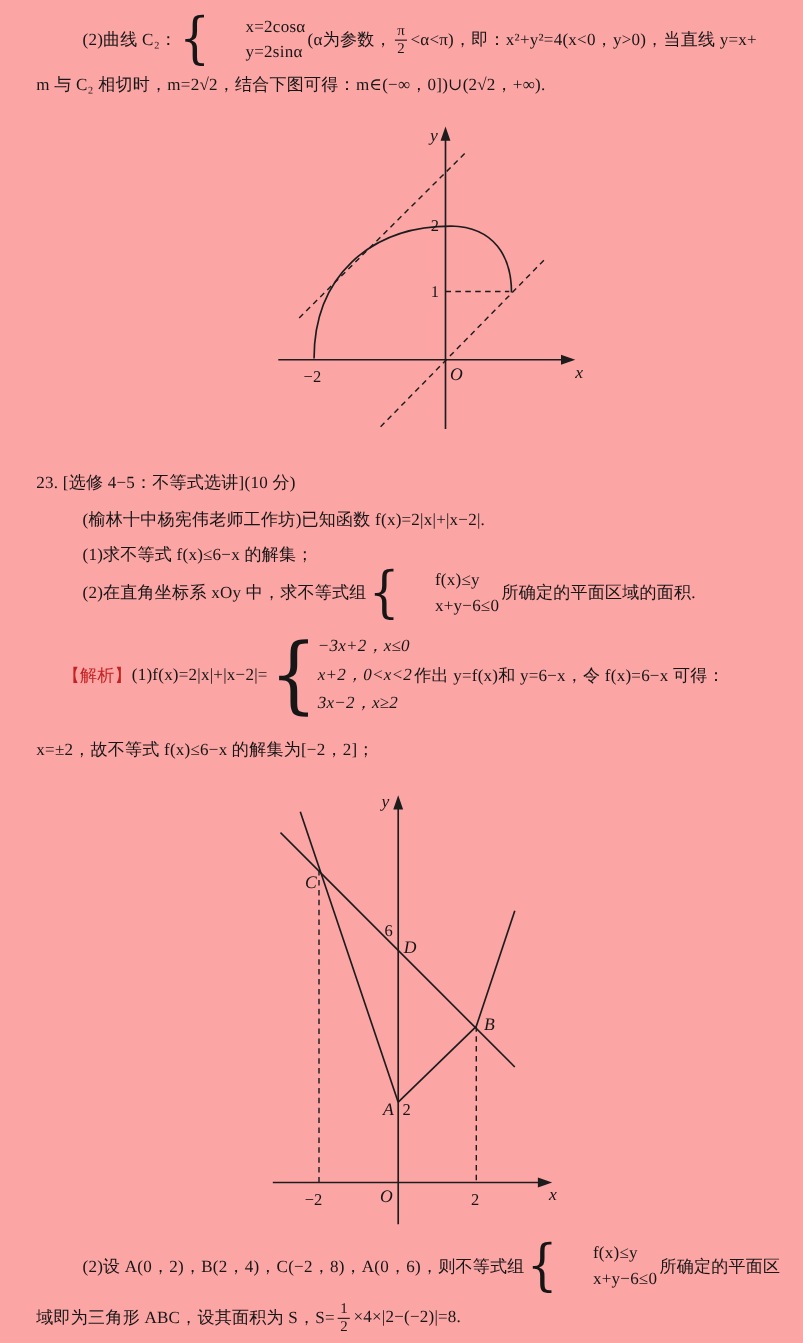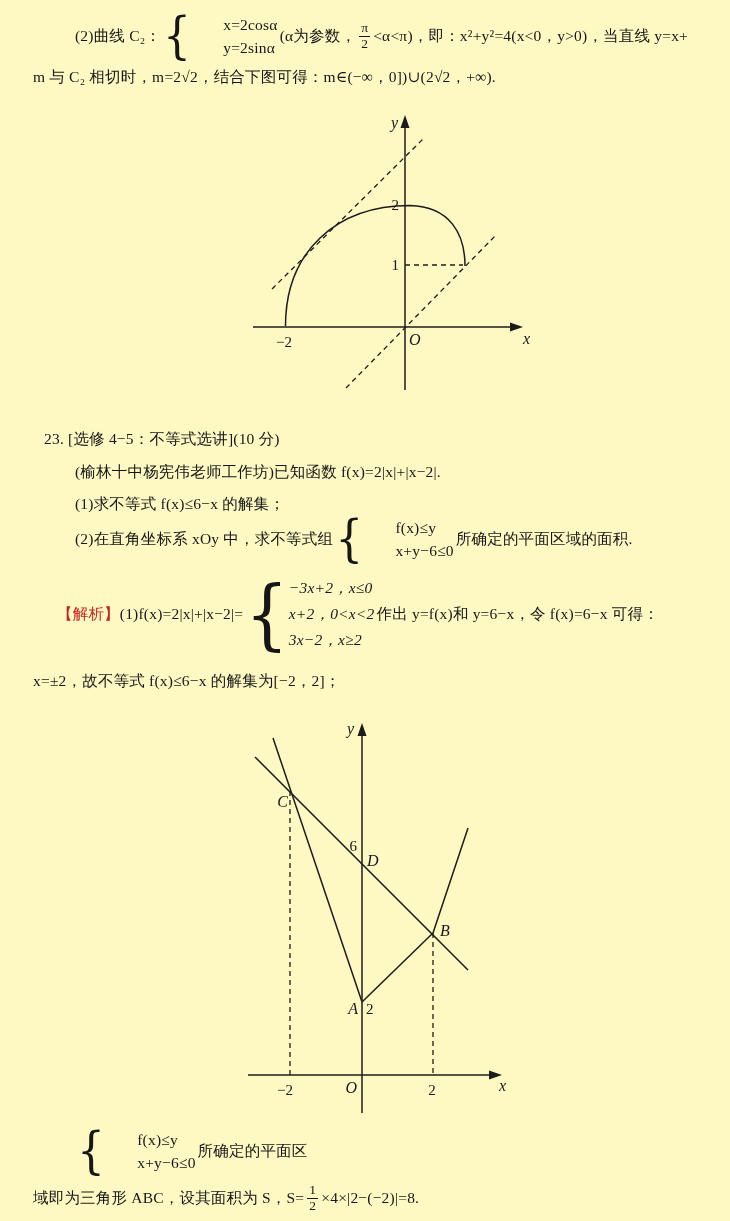--- a/index.html
+++ b/index.html
@@ -1,17 +1,17 @@
 <!DOCTYPE html>
 <html><head>
 <meta charset="utf-8">
 <style>
   html, body { margin:0; padding:0; background:#ffffff; }
   .page {
-    position:relative; width:730px; height:1221px; background:#fef9c3;
+    position:relative; width:730px; height:1221px; background:#fca5a5;
     color:#161616; font-family:"Liberation Serif","DejaVu Serif",serif;
     font-size:15.5px; overflow:hidden;
   }
   .row { position:absolute; display:flex; align-items:center; white-space:nowrap; letter-spacing:0.2px; }
   .txt { display:inline-block; }
   
   .sys { display:inline-flex; align-items:center; margin:0 2px; }
   .sys .rows { display:inline-flex; flex-direction:column; align-items:flex-start; }
   .brace { font-family:"DejaVu Serif",serif; line-height:1; transform-origin:50% 50%; }
   .sys2 .brace { font-size:44px; transform:scaleY(1.15); }
@@ -72,21 +72,21 @@
     <line class="dash" x1="405" y1="265" x2="463" y2="265"></line>
 
     <text class="it" x="398" y="128" text-anchor="end">y</text>
     <text class="it" x="523" y="344">x</text>
     <text class="it" x="409" y="345">O</text>
     <text x="399" y="210" text-anchor="end">2</text>
     <text x="399" y="270" text-anchor="end">1</text>
     <text x="284" y="347" text-anchor="middle">−2</text>
   </svg>
 
-  <div class="row" style="left:44px; top:426px; height:26px;">
+  <div class="row" style="left:33px; top:426px; height:26px;">
     <span class="txt">23. [选修 4−5：不等式选讲](10 分)</span>
   </div>
   <div class="row" style="left:75px; top:459px; height:26px;">
     <span class="txt">(榆林十中杨宪伟老师工作坊)已知函数 f(x)=2|x|+|x−2|.</span>
   </div>
   <div class="row" style="left:75px; top:491px; height:26px;">
     <span class="txt">(1)求不等式 f(x)≤6−x 的解集；</span>
   </div>
 
   <div class="row" style="left:75px; top:514px; height:50px;text-align:center;">
@@ -144,20 +144,21 @@
     <text x="357" y="851" text-anchor="end">6</text>
     <text class="it" x="367" y="866">D</text>
     <text class="it" x="358" y="1014" text-anchor="end">A</text>
     <text x="366" y="1014">2</text>
     <text class="it" x="440" y="936">B</text>
     <text x="285" y="1095" text-anchor="middle">−2</text>
     <text x="432" y="1095" text-anchor="middle">2</text>
   </svg>
 
   <div class="row" style="left:75px; top:1126px; height:50px;">
+    <span class="txt">(2)设 A(0，2)，B(2，4)，C(−2，8)，A(0，6)，则不等式组</span>
     <span class="sys sys2">
       <span class="brace">{</span>
       <span class="rows">
         <span>f(x)≤y</span>
         <span>x+y−6≤0</span>
       </span>
     </span>
     <span class="txt">所确定的平面区</span>
   </div>
 

